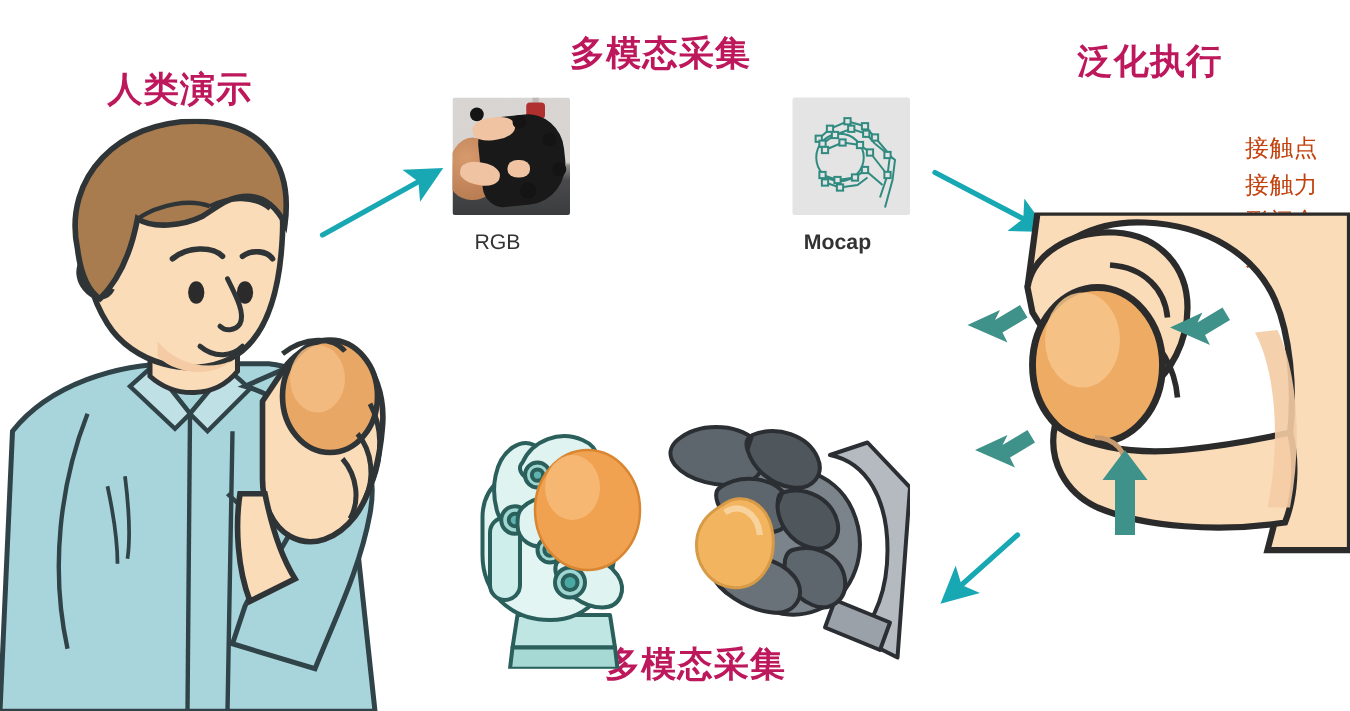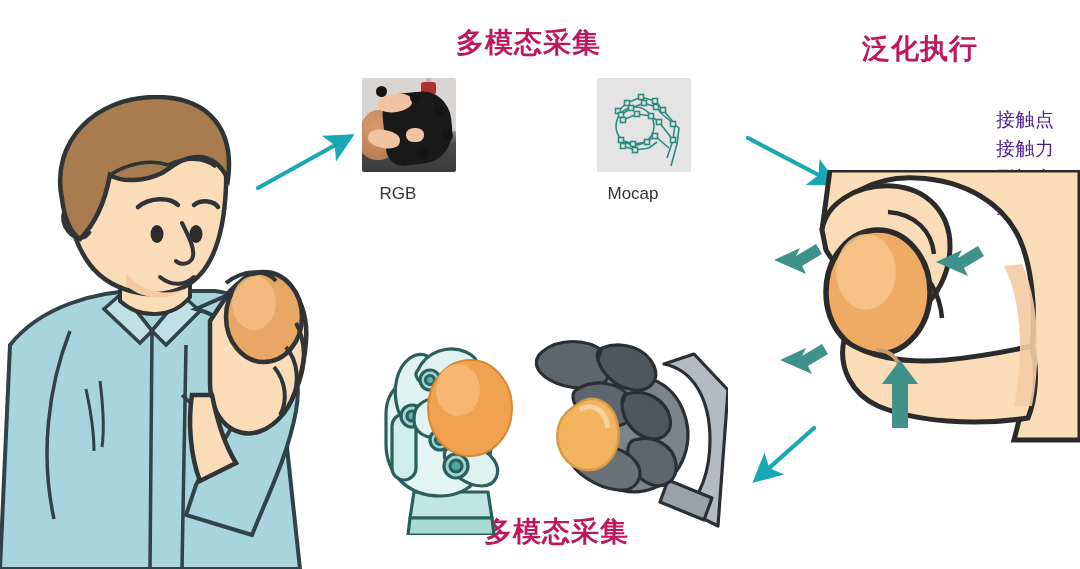--- a/index.html
+++ b/index.html
@@ -24,21 +24,21 @@
     white-space:nowrap;
   }
   #h-human{left:86px;top:53px;}
   #h-capture{left:456px;top:24px;}
   #h-physics{left:862px;top:30px;}
   #h-execute{left:484px;top:513px;}
 
   
   #attr-list{
     left:996px;top:105px;
-    color:#4c1d95;
+    color:#c2410c;
     font-size:19px;
     line-height:29px;
     white-space:nowrap;
   }
   #attr-list div{letter-spacing:.5px;}
 
   
   .thumb-wrap{width:72px;}
   .thumb{
     width:94px;height:94px;
@@ -48,21 +48,21 @@
   }
   .thumb-label{
     text-align:center;
     margin-top:12px;
     font-size:17px;
     color:#333;
     font-family:"Liberation Sans",sans-serif;
   }
   #thumb-rgb{left:362px;top:78px;}
   #thumb-depth{left:484px;top:78px;}
-  #thumb-mocap{left:597px;top:78px;}
+  #thumb-mocap{left:634px;top:78px;font-weight:bold;}
 
   
   .rgb-bg{position:absolute;inset:0;background:
       linear-gradient(#d8d5d2 0%,#d6d3d0 55%,#8d8b89 58%,#4a4a4c 70%,#3b3c3e 100%);}
   .rgb-pole{position:absolute;left:64px;top:0;width:5px;height:42px;background:#bdbab6;}
   .rgb-pole-top{position:absolute;left:59px;top:4px;width:15px;height:13px;background:#b03030;border-radius:3px;}
   .rgb-egg{position:absolute;left:-4px;top:32px;width:40px;height:50px;border-radius:50% 50% 48% 48%/60% 60% 40% 40%;
       background:radial-gradient(circle at 38% 32%,#d79a6d,#b2764c);}
   .rgb-glove{position:absolute;left:22px;top:14px;width:68px;height:72px;background:#191919;
       border-radius:30% 42% 46% 24%;transform:rotate(-6deg);}
@@ -98,20 +98,21 @@
 
   
   #robot-cyan{left:352px;top:340px;}
   #robot-dark{left:518px;top:330px;}
 </style>
 </head>
 <body>
 
 <div id="stage">
 
+  <div class="abs heading" id="h-human">人类演示</div>
 
   <div class="abs heading" id="h-capture">多模态采集</div>
 
   <div class="abs heading" id="h-physics">泛化执行</div>
 
   <div class="abs heading" id="h-execute">多模态采集</div>
 
   <div class="abs" id="attr-list">
     <div>接触点</div>
     <div>接触力</div>

